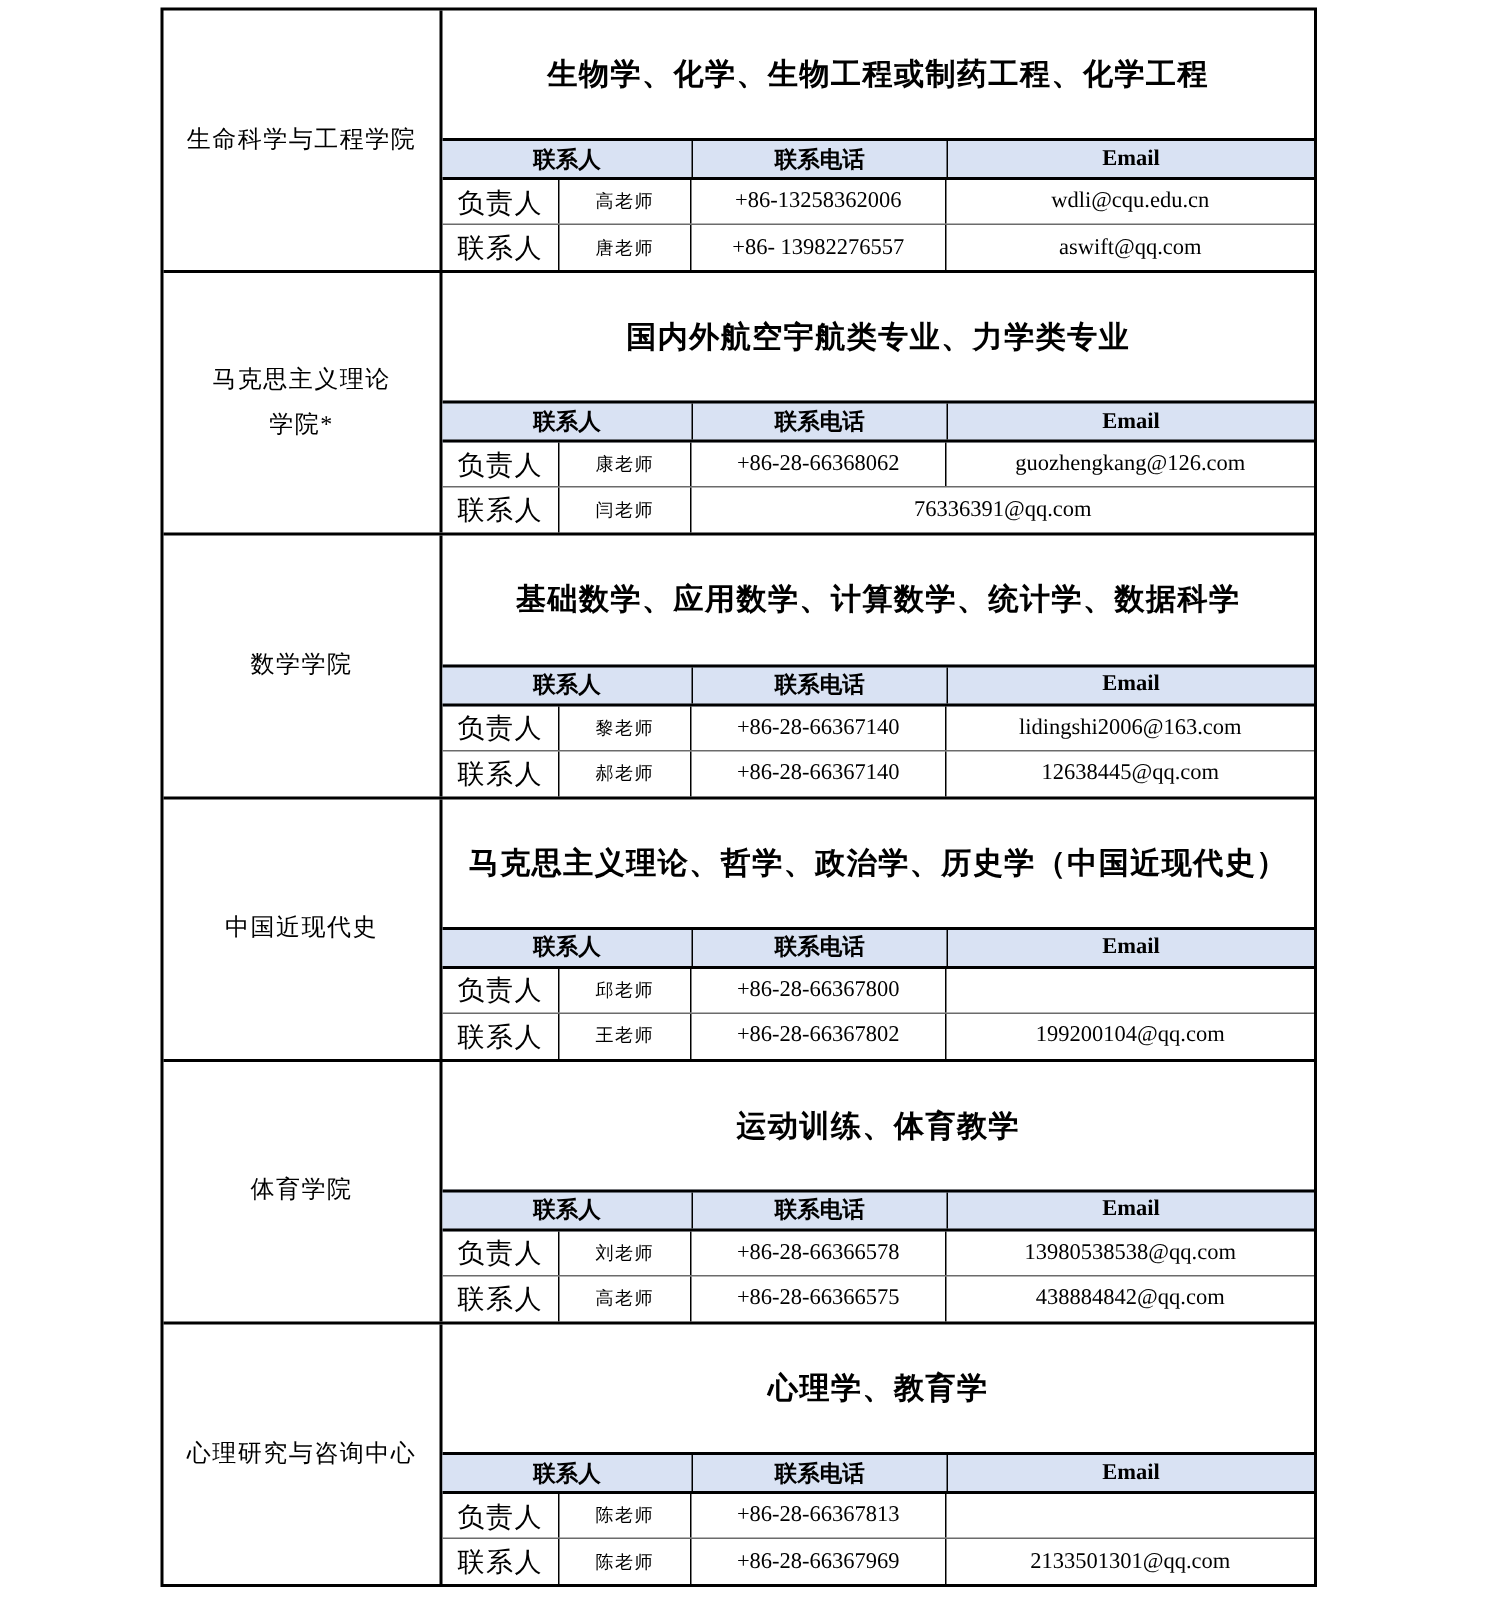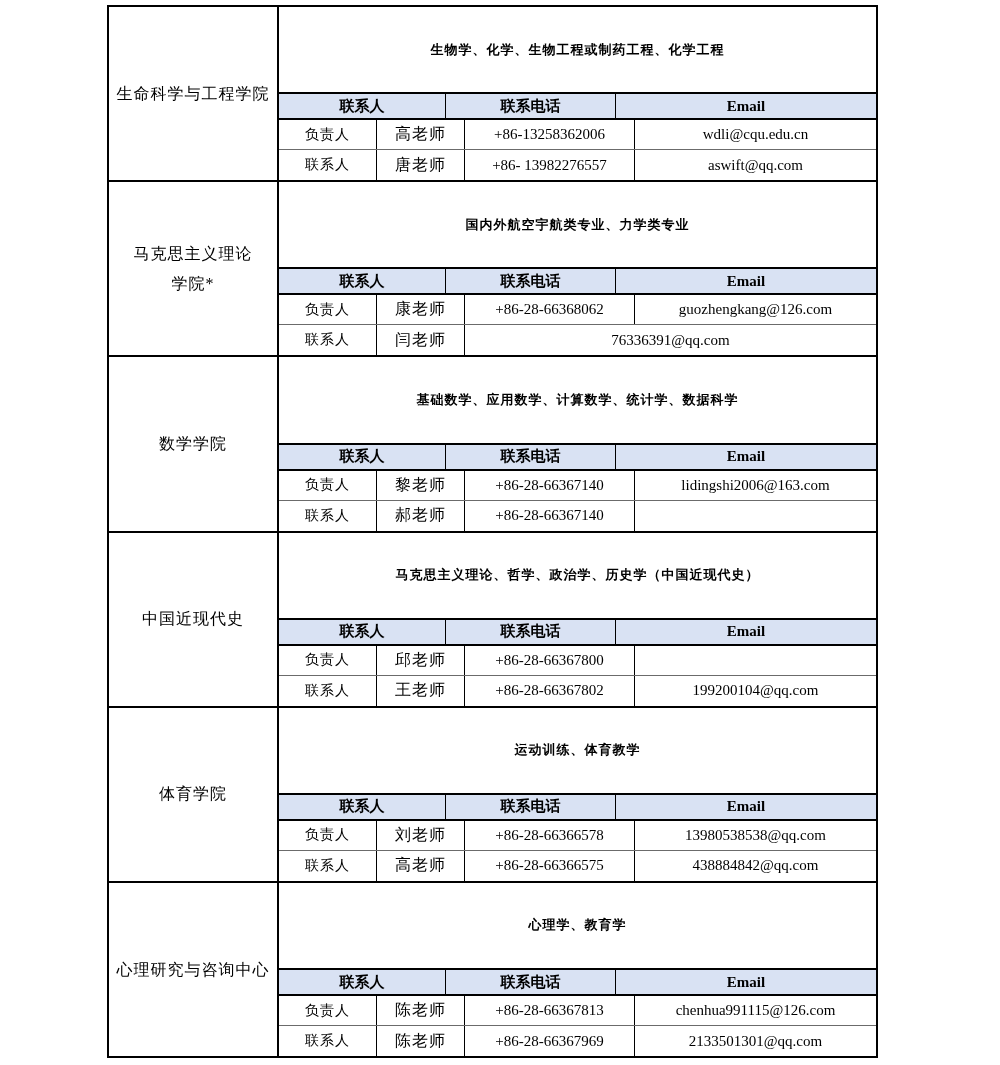--- a/index.html
+++ b/index.html
@@ -14,36 +14,36 @@
     left:107px; top:5px;
     width:771px; height:1053px;
     border:2.5px solid #000;
     display:flex; flex-direction:column;
     background:#fff;
   }
   .section { flex:1 1 0; display:flex; min-height:0; }
   .section + .section { border-top:2.5px solid #000; }
 
   .college {
-    width:170px;
+    width:186px;
     border-right:2.5px solid #000;
     display:flex; flex-direction:column;
     align-items:center; justify-content:center;
     text-align:center;
     font-size:16px; line-height:1.85;
     letter-spacing:1px;
   }
   .college span { display:block; }
 
   .right { flex:1 1 auto; display:flex; flex-direction:column; min-width:0; }
 
   .majors {
     flex:1 1 auto;
     display:flex; align-items:center; justify-content:center;
-    font-weight:bold; font-size:13px;
+    font-weight:bold; font-size:20px;
     letter-spacing:1px;
     padding:0 8px; text-align:center;
   }
 
   .hrow {
     height:28px;
     background:var(--header-bg,#d9e2f3);
     border-top:2px solid #000;
     border-bottom:2px solid #000;
     display:flex;
@@ -56,22 +56,22 @@
   .h-contact { width:167px; border-right:1.5px solid #000; }
   .h-phone   { width:170px; border-right:1.5px solid #000; }
   .h-email   { flex:1 1 auto; }
 
   .drow { height:30px; display:flex; font-size:15px; }
   .drow.first { border-bottom:1px solid #6b6b6b; }
   .cell {
     display:flex; align-items:center; justify-content:center;
     height:100%; overflow:hidden; white-space:nowrap;
   }
-  .c-label { width:98px;  border-right:1.2px solid #000; font-size:14px; letter-spacing:1px; }
-  .c-name  { width:88px;  border-right:1.2px solid #000; font-size:16px; letter-spacing:1px; }
+  .c-label { width:78px;  border-right:1.2px solid #000; font-size:18px; letter-spacing:1px; }
+  .c-name  { width:88px;  border-right:1.2px solid #000; font-size:12px; letter-spacing:1px; }
   .c-phone { width:170px; border-right:1.2px solid #000; }
   .c-email { flex:1 1 auto;text-align:center; }
 </style>
 </head>
 <body>
 
 <div class="contacts-table">
 
   <div class="section">
     <div class="college">
@@ -141,20 +141,21 @@
       <div class="drow first">
         <div class="cell c-label">负责人</div>
         <div class="cell c-name">黎老师</div>
         <div class="cell c-phone">+86-28-66367140</div>
         <div class="cell c-email">lidingshi2006@163.com</div>
       </div>
       <div class="drow">
         <div class="cell c-label">联系人</div>
         <div class="cell c-name">郝老师</div>
         <div class="cell c-phone">+86-28-66367140</div>
+        <div class="cell c-email">12638445@qq.com</div>
       </div>
     </div>
   </div>
 
   <div class="section">
     <div class="college">
       <span>中国近现代史</span>
       <span></span>
     </div>
     <div class="right">
@@ -214,21 +215,20 @@
       <div class="majors">心理学、教育学</div>
       <div class="hrow">
         <div class="hcell h-contact">联系人</div>
         <div class="hcell h-phone">联系电话</div>
         <div class="hcell h-email">Email</div>
       </div>
       <div class="drow first">
         <div class="cell c-label">负责人</div>
         <div class="cell c-name">陈老师</div>
         <div class="cell c-phone">+86-28-66367813</div>
-        <div class="cell c-email">chenhua991115@126.com</div>
       </div>
       <div class="drow">
         <div class="cell c-label">联系人</div>
         <div class="cell c-name">陈老师</div>
         <div class="cell c-phone">+86-28-66367969</div>
         <div class="cell c-email">2133501301@qq.com</div>
       </div>
     </div>
   </div>
 

